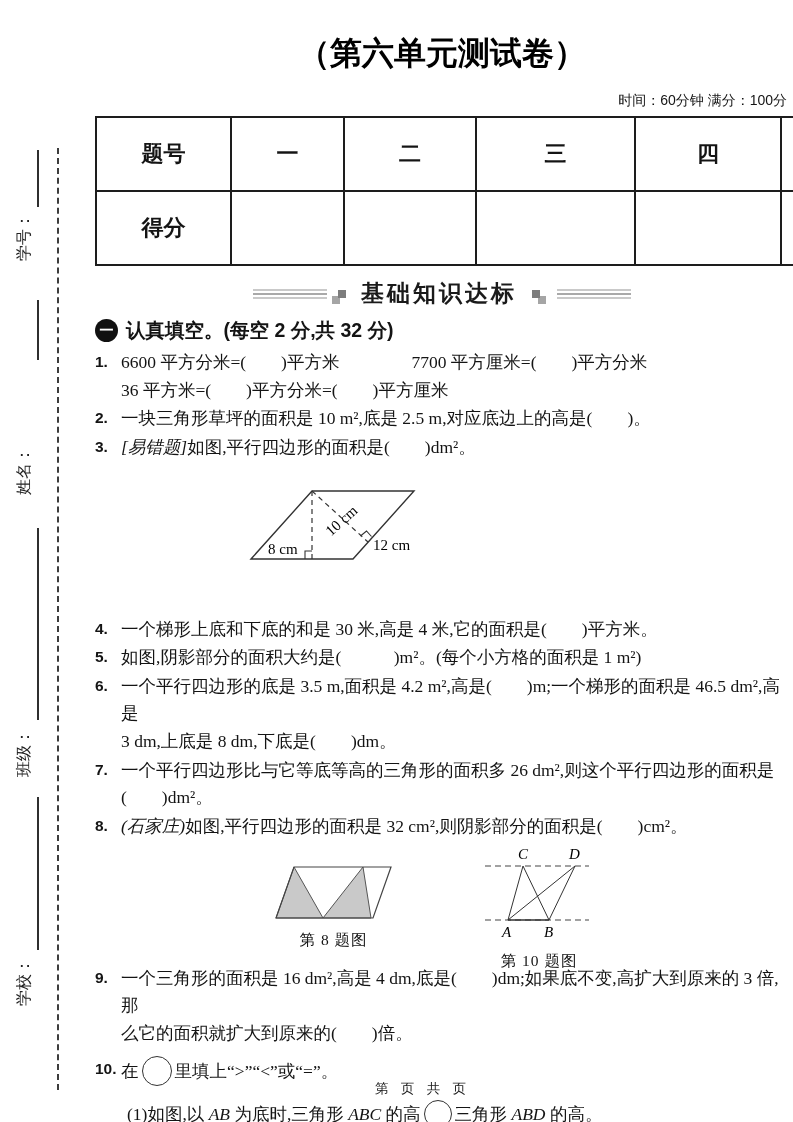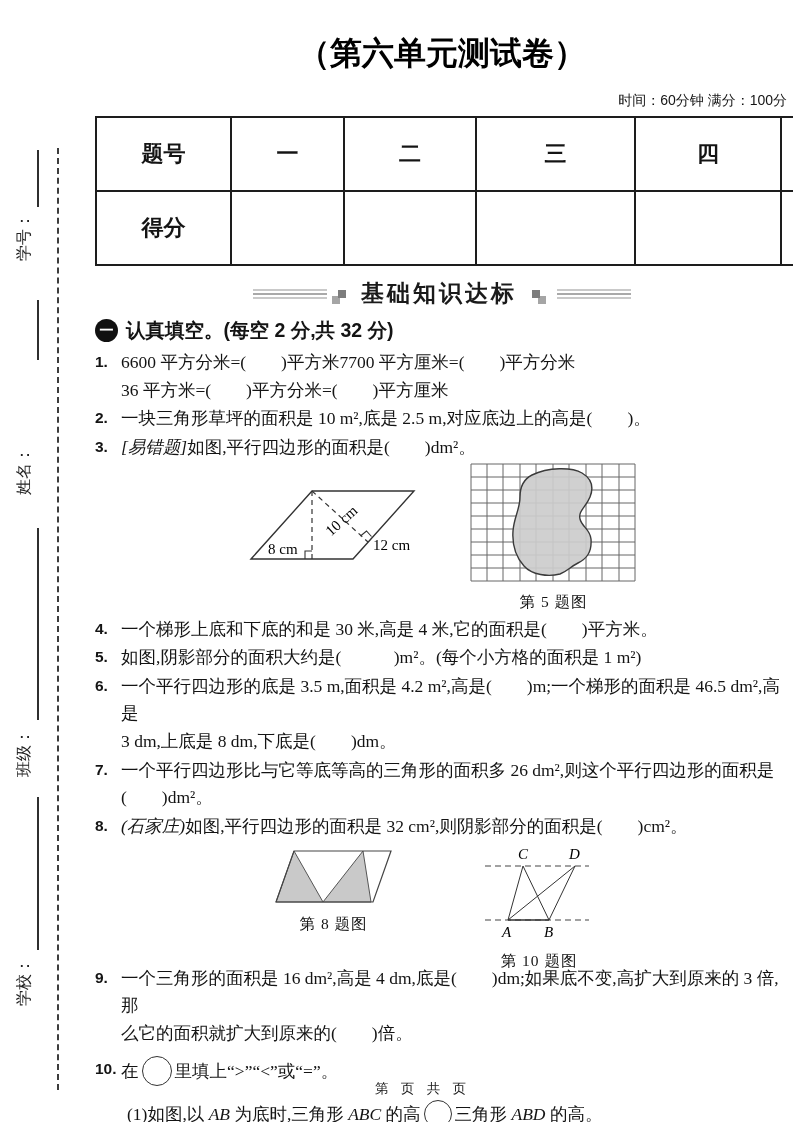--- a/index.html
+++ b/index.html
@@ -48,35 +48,35 @@
 
   .sec-head{display:flex;align-items:center;gap:8px;margin:8px 0 5px;
     font-family:"Liberation Sans","DejaVu Sans",sans-serif;font-weight:900;font-size:19.5px;}
   .badge{width:23px;height:23px;border-radius:50%;background:#111;color:#fff;
     display:flex;align-items:center;justify-content:center;font-size:14px;flex:0 0 auto;}
 
   .q{position:relative;padding-left:26px;font-size:17.5px;line-height:1.58;margin:1px 0;}
   .qnum{position:absolute;left:0;top:1px;font-family:"Liberation Sans","DejaVu Sans",sans-serif;
     font-weight:700;font-size:15.5px;}
   .q1row{display:flex;}
-  .q1row .gap{}
+  .q1row .gap{margin-left:72px;}
   .tag{font-style:italic;}
   .it{font-style:italic;font-family:Liberation Serif, serif;}
   .circ{display:inline-block;width:26px;height:26px;border:1.4px solid #333;
     border-radius:50%;vertical-align:-8px;margin:0 3px;}
   .circ.big{width:28px;height:28px;vertical-align:-9px;}
   .sub{padding-left:6px;margin:14px 0;}
 
   .figrow{position:relative;}
   .figrow1{height:152px;}
   .figrow2{height:122px;}
   .figblock{position:absolute;text-align:center;}
   .f3{left:146px;top:2px;}
   .f5{left:375px;top:0px;}
-  .f8{left:178px;top:6px;}
+  .f8{left:178px;top:22px;}
   .f10{left:388px;top:0px;}
   .caption{font-size:15.5px;margin-top:5px;letter-spacing:1px;}
   svg text{font-family:"Liberation Serif","DejaVu Serif",serif;}
 
   .page-footer{position:absolute;left:0;right:0;top:1080px;text-align:center;
     font-size:13.5px;word-spacing:9px;color:#222;margin-left:48px;}
 </style>
 </head>
 <body>
 
@@ -155,27 +155,20 @@
       <svg width="188" height="112" viewBox="0 0 188 112">
         <polygon points="10,94 71,26 173,26 112,94" fill="none" stroke="#333" stroke-width="1.4"></polygon>
         <line x1="71" y1="26" x2="71" y2="94" stroke="#333" stroke-width="1.2" stroke-dasharray="5,4"></line>
         <path d="M64,94 V86 H71" fill="none" stroke="#333" stroke-width="1.1"></path>
         <line x1="71" y1="26" x2="127" y2="77" stroke="#333" stroke-width="1.2" stroke-dasharray="5,4"></line>
         <path d="M119.5,71 l6,-5 5,5.5" fill="none" stroke="#333" stroke-width="1.1"></path>
         <text x="27" y="89" font-size="15">8 cm</text>
         <text x="82" y="61" font-size="15" transform="rotate(-42 100 56)">10 cm</text>
         <text x="132" y="85" font-size="15">12 cm</text>
       </svg>
-    </div>
-    <div class="figblock f5">
-      <svg width="167" height="120" viewBox="0 0 167 120">
-        <path d="M1 1V118M17 1V118M33 1V118M50 1V118M66 1V118M83 1V118M99 1V118M116 1V118M132 1V118M149 1V118M165 1V118 M1 1H165M1 14H165M1 27H165M1 40H165M1 53H165M1 66H165M1 79H165M1 92H165M1 105H165M1 118H165" stroke="#666" stroke-width="1" fill="none"></path>
-        <path d="M62,12 C78,4 102,4 112,10 C122,16 124,24 120,34 C116,44 108,48 110,56 C112,64 120,66 121,76 C122,90 116,96 108,100 C100,104 98,108 90,111 C78,114 62,112 54,103 C46,94 42,82 43,68 C44,54 50,46 50,34 C50,24 54,16 62,12 Z" fill="#cccccc" fill-opacity="0.92" stroke="#3a3a3a" stroke-width="1.4"></path>
-      </svg>
-      <div class="caption">第 5 题图</div>
     </div>
   </div>
 
   <div class="q">
     <span class="qnum">4.</span>
     <span>一个梯形上底和下底的和是 30 米,高是 4 米,它的面积是(　　)平方米。</span>
   </div>
 
   <div class="q">
     <span class="qnum">5.</span>

